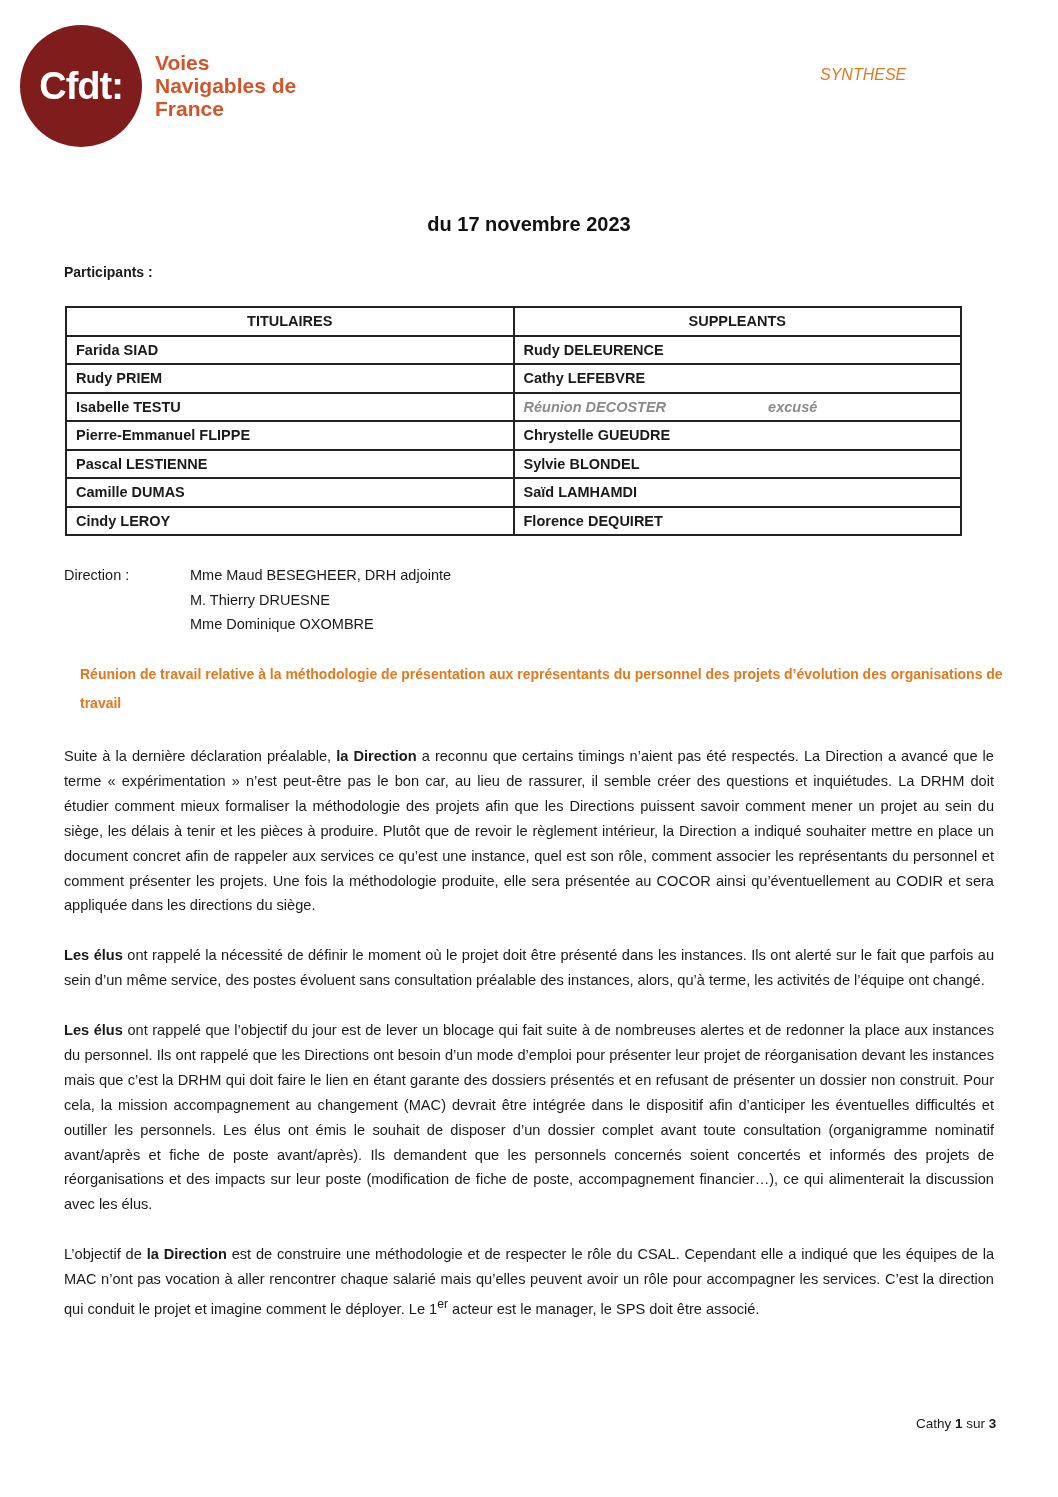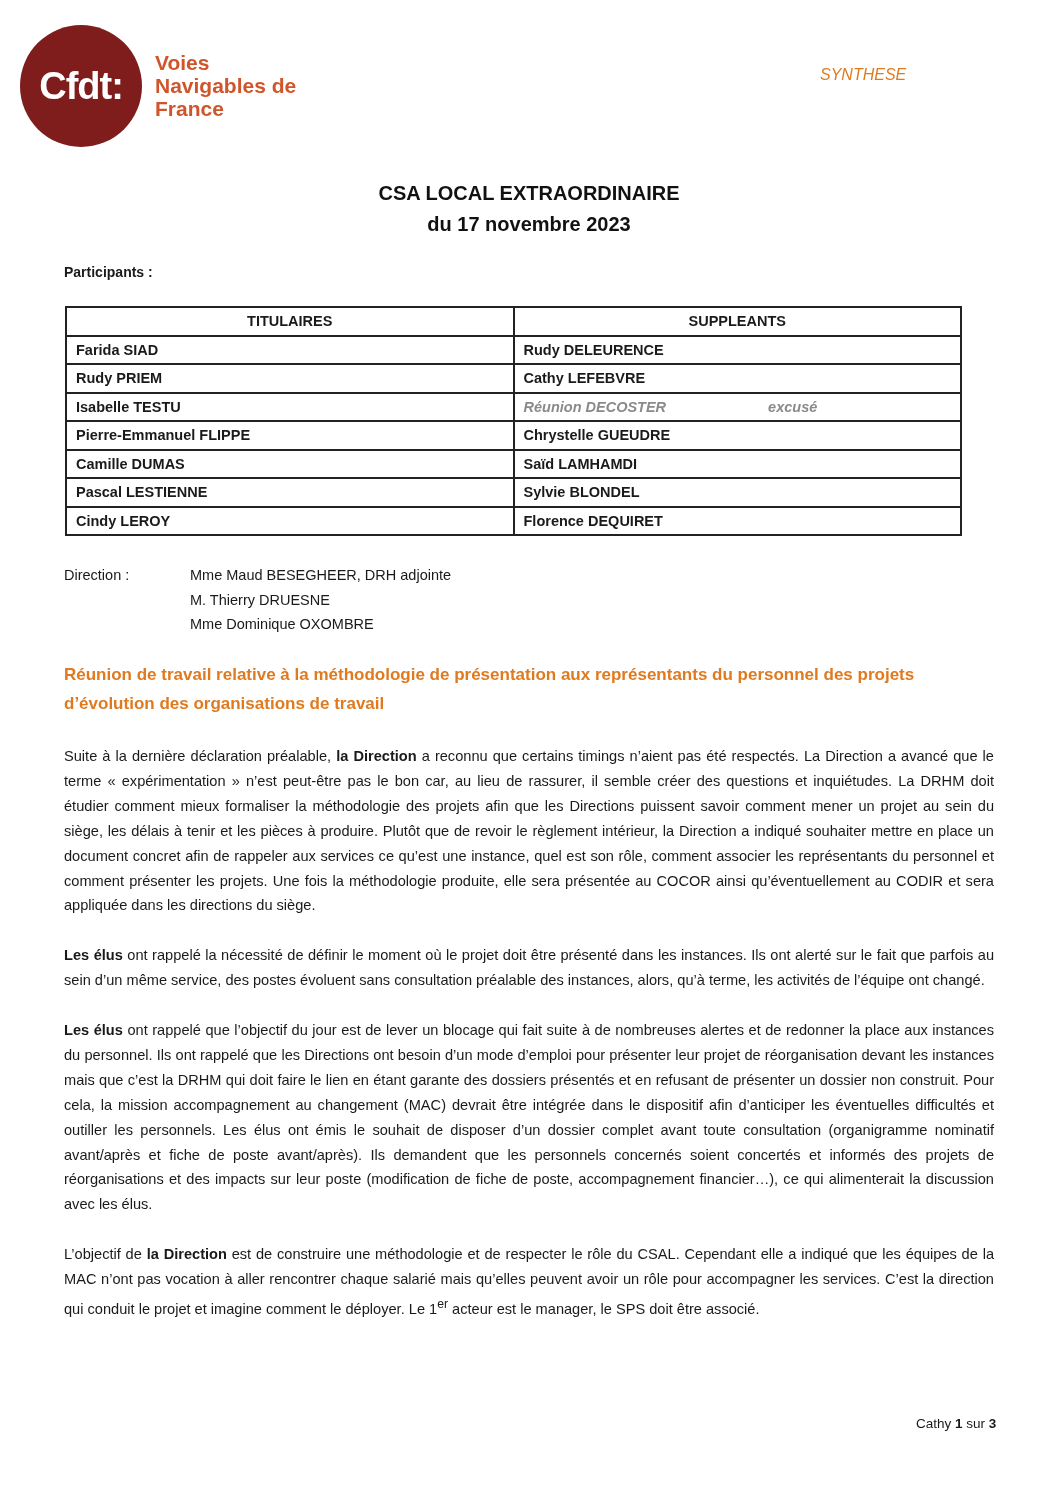--- a/index.html
+++ b/index.html
@@ -55,22 +55,22 @@
     }
     table.participants th { text-align: center; font-weight: bold; }
     .excused { color: #8a8a8a; font-style: italic; }
     .excused .note { margin-left: 102px; }
 
     .direction { position: absolute; left: 64px; top: 563px; font-size: 14.5px; line-height: 24.5px; }
     .direction .lbl { position: absolute; left: 0; top: 0; width: 120px; }
     .direction .names { position: absolute; left: 126px; top: 0; width: 500px; }
 
     .section-heading {
-      position: absolute; left: 64px; top: 660px; width: 935px;
-      color: #e07a1f; font-weight: bold; font-size: 17px; line-height: 29px;
+      position: absolute; left: 80px; top: 660px; width: 935px;
+      color: #e07a1f; font-weight: bold; font-size: 14px; line-height: 29px;
     }
 
     .para {
       position: absolute; left: 64px; width: 930px;
       font-size: 14.6px; line-height: 24.9px; text-align: justify;
     }
     .para b { font-weight: bold; }
     .p1 { top: 744px; }
     .p2 { top: 943px; }
     .p3 { top: 1018px; }
@@ -92,21 +92,20 @@
     </div>
     <div class="logo-text">
       <div>Voies</div>
       <div>Navigables de</div>
       <div>France</div>
     </div>
   </div>
 
   <div class="synthese">SYNTHESE</div>
 
-  <div class="title l1">CSA LOCAL EXTRAORDINAIRE</div>
   <div class="title l2">du 17 novembre 2023</div>
 
   <div class="participants-label">Participants :</div>
 
   <table class="participants">
     <thead>
       <tr>
         <th>TITULAIRES</th>
         <th>SUPPLEANTS</th>
       </tr>
@@ -124,26 +123,26 @@
         <td>Isabelle TESTU</td>
         <td class="excused">
           <span>Réunion DECOSTER</span><span class="note">excusé</span>
         </td>
       </tr>
       <tr>
         <td>Pierre-Emmanuel FLIPPE</td>
         <td>Chrystelle GUEUDRE</td>
       </tr>
       <tr>
+        <td>Pascal LESTIENNE</td>
+        <td>Sylvie BLONDEL</td>
+      </tr>
+      <tr>
         <td>Camille DUMAS</td>
         <td>Saïd LAMHAMDI</td>
-      </tr>
-      <tr>
-        <td>Pascal LESTIENNE</td>
-        <td>Sylvie BLONDEL</td>
       </tr>
       <tr>
         <td>Cindy LEROY</td>
         <td>Florence DEQUIRET</td>
       </tr>
     </tbody>
   </table>
 
   <div class="direction">
     <div class="lbl">Direction :</div>

